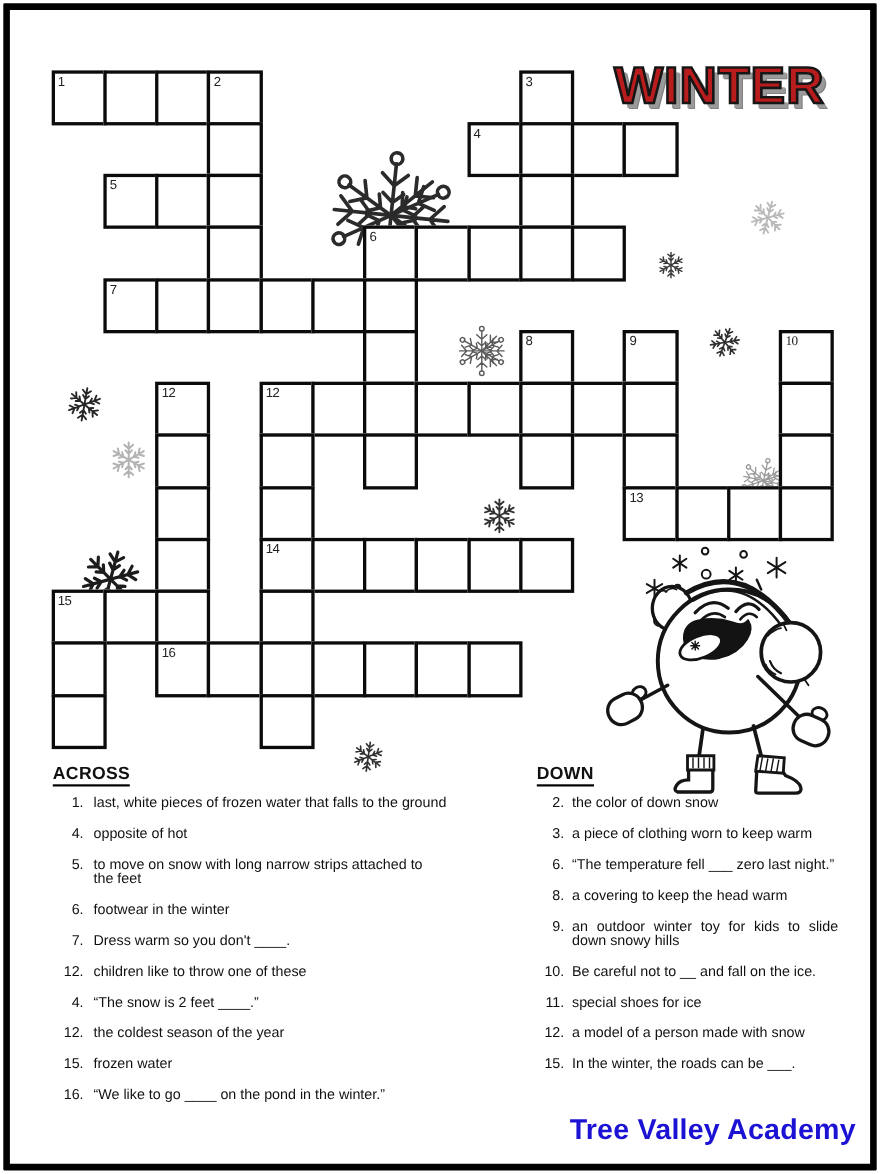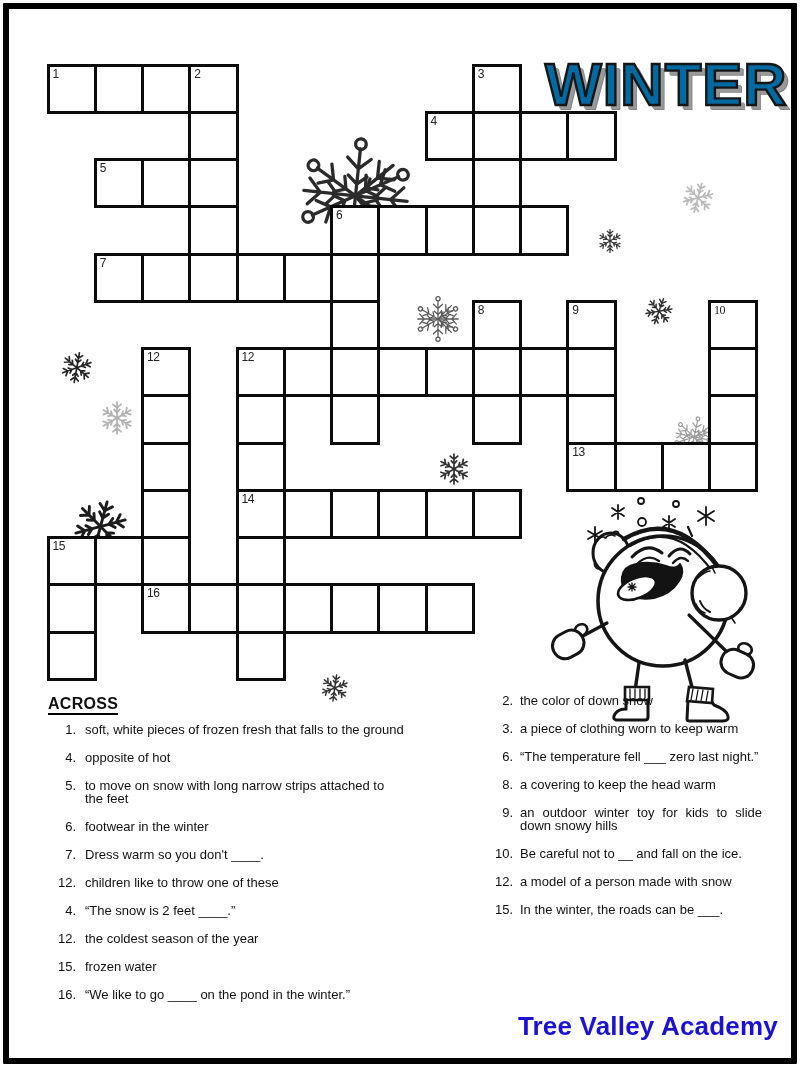--- a/index.html
+++ b/index.html
@@ -1,22 +1,22 @@
 <!DOCTYPE html>
 <html><head>
 <meta charset="utf-8">
 <style>
   html,body{margin:0;padding:0;background:#fff;}
   body{width:800px;height:1067px;position:relative;overflow:hidden;
        font-family:"Liberation Sans",sans-serif;color:#111;}
   .frame{position:absolute;left:3px;top:3px;width:782px;height:1049px;
          border:6px solid #000;border-radius:1px;}
   .title{position:absolute;left:545px;top:50px;width:218px;margin:0;
-         text-align:center;font-size:60px;font-weight:900;letter-spacing:1px;
-         color:#0369a1;-webkit-text-stroke:2.4px #161616;
+         text-align:center;font-size:47px;font-weight:900;letter-spacing:1px;
+         color:#b91c1c;-webkit-text-stroke:2.4px #161616;
          text-shadow:4px 4px 0 #9a9a9a,5px 5px 0 #848484;}
   .cell{position:absolute;width:50.25px;height:50.25px;box-sizing:border-box;
         border:3px solid #0b0b0b;background:#fff;}
   .cellnum{position:absolute;top:1px;left:3px;font-size:12px;line-height:12px;
            font-weight:500;letter-spacing:-0.5px;color:#222;}
   .flake{position:absolute;overflow:visible;}
   .snowman{position:absolute;left:535px;top:493px;width:250px;height:285px;}
   .clues{position:absolute;}
   .clues h2{margin:0 0 11px 2px;font-size:16px;}
   .clues h2 span{border-bottom:2.5px solid #000;padding-bottom:1px;letter-spacing:.3px;}
@@ -285,21 +285,21 @@
       <path stroke-width="1.3" d="M158,196 L156,207 M163,197 L161,208 M168,197 L166,208 M173,198 L171,209"></path>
     </g>
   </g>
 </svg>
 
 <section class="clues clues-across">
   <h2><span>ACROSS</span></h2>
   <ol id="across-list">
       <li>
         <span class="cnum">1.</span>
-        <span class="ctext">soft, white pieces of frozen fresh that falls to the ground</span>
+        <span class="ctext">last, white pieces of frozen water that falls to the ground</span>
       </li>
       <li>
         <span class="cnum">4.</span>
         <span class="ctext">opposite of hot</span>
       </li>
       <li>
         <span class="cnum">5.</span>
         <span class="ctext">to move on snow with long narrow strips attached to
 the feet</span>
       </li>
@@ -328,20 +328,21 @@
         <span class="ctext">frozen water</span>
       </li>
       <li>
         <span class="cnum">16.</span>
         <span class="ctext">“We like to go ____ on the pond in the winter.”</span>
       </li>
     </ol>
 </section>
 
 <section class="clues clues-down">
+  <h2><span>DOWN</span></h2>
   <ol id="down-list">
       <li>
         <span class="cnum">2.</span>
         <span class="ctext">the color of down snow</span>
       </li>
       <li>
         <span class="cnum">3.</span>
         <span class="ctext">a piece of clothing worn to keep warm</span>
       </li>
       <li>
@@ -354,20 +355,24 @@
       </li>
       <li>
         <span class="cnum">9.</span>
         <span class="ctext">an outdoor winter toy for kids to slide down snowy hills</span>
       </li>
       <li>
         <span class="cnum">10.</span>
         <span class="ctext">Be careful not to __ and fall on the ice.</span>
       </li>
       <li>
+        <span class="cnum">11.</span>
+        <span class="ctext">special shoes for ice</span>
+      </li>
+      <li>
         <span class="cnum">12.</span>
         <span class="ctext">a model of a person made with snow</span>
       </li>
       <li>
         <span class="cnum">15.</span>
         <span class="ctext">In the winter, the roads can be ___.</span>
       </li>
     </ol>
 </section>
 

